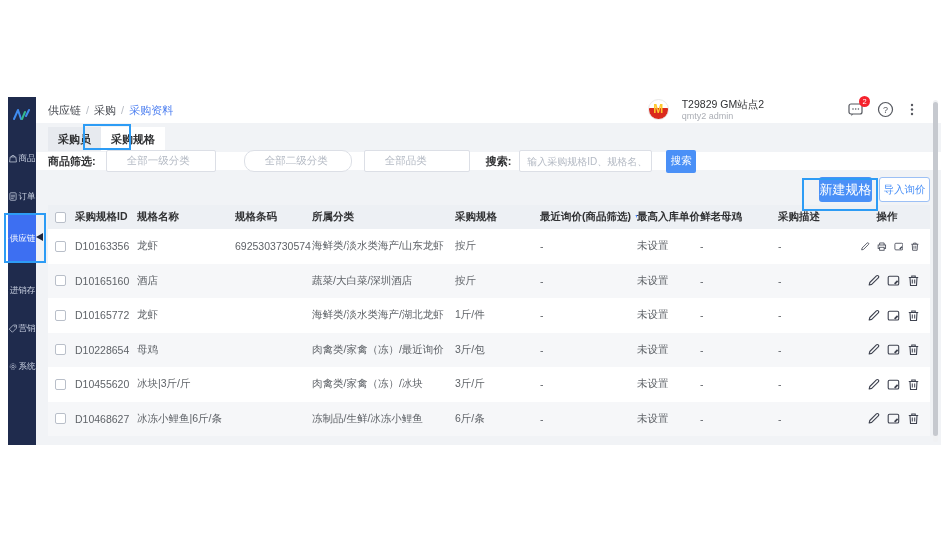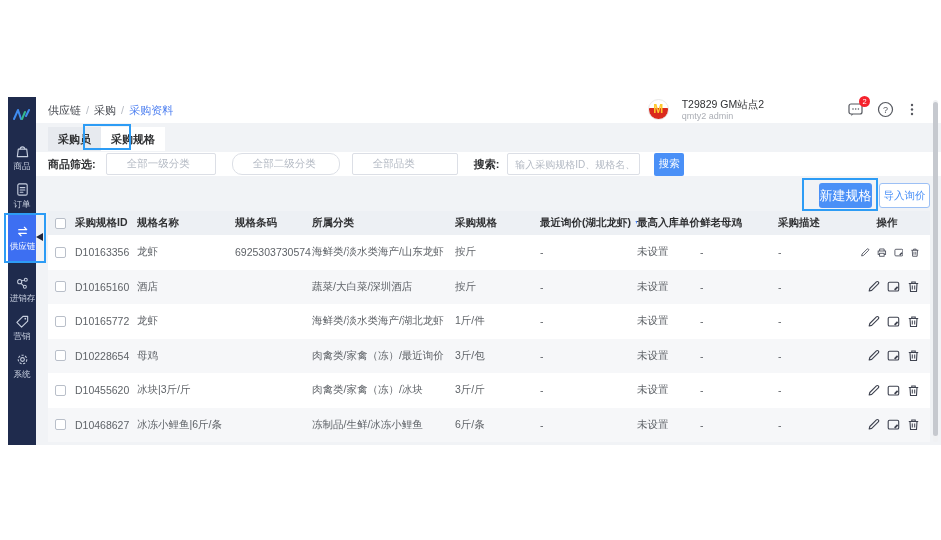--- a/index.html
+++ b/index.html
@@ -5,21 +5,21 @@
   * { margin:0; padding:0; box-sizing:border-box; }
   html,body { background:#fff; }
   body { font-family:"Liberation Sans","DejaVu Sans",sans-serif; }
   .canvas { position:relative; width:941px; height:540px; background:#fff; overflow:hidden; }
   .app { position:absolute; left:8px; top:97px; width:933px; height:348px; display:flex; }
 
   
   .sidebar { width:28px; background:#1f2b4d; flex:0 0 28px; display:flex; flex-direction:column; align-items:center; }
   .logo { height:26px; width:100%; display:flex; align-items:center; justify-content:center; margin-top:4px; }
   .side-menu { margin-top:12px; width:100%; }
-  .side-item { height:38px; display:flex; flex-direction:column; align-items:center; justify-content:center; cursor:pointer; }
+  .side-item { height:38px; display:flex; flex-direction:row; align-items:center; justify-content:center; cursor:pointer; }
   .side-item .lbl { font-size:9px; color:#c7cfdf; margin-top:1px; letter-spacing:0; transform:scale(.95); white-space:nowrap; }
   .side-item.active { height:46px; background:#3d6ff2; margin-bottom:10px; }
   .side-item.active .lbl { color:#fff; }
   .sicon { width:15px; height:15px; display:block; }
 
   
   .main { flex:1; display:flex; flex-direction:column; background:#f1f3f6; position:relative; }
   .topbar { height:26px; background:#fff; display:flex; align-items:center; justify-content:space-between; padding:0 24px 0 12px; }
   .crumbs { font-size:11px; color:#43464d; display:flex; gap:5px; align-items:center; }
   .crumb-sep { color:#b8bcc4; }
@@ -29,24 +29,24 @@
   .avatar span { color:#ffc72c; font-weight:bold; font-size:12px; line-height:1; margin-top:-1px; }
   .uname { font-size:10.5px; color:#303133; line-height:1.2; }
   .urole { font-size:9px; color:#abaeb5; line-height:1.2; }
   .tb-icon { position:relative; width:17px; height:17px; color:#55585f; cursor:pointer; }
   .badge { position:absolute; top:-5px; right:-6px; min-width:11px; height:11px; background:#f5222d; color:#fff; border-radius:6px; font-size:7.5px; display:flex; align-items:center; justify-content:center; padding:0 2px; }
 
   
   .tabsrow { display:flex; margin:4px 0 0 12px; height:24px;font-weight:bold; }
   .tab { font-size:11px; color:#303133; padding:0 10px; display:flex; align-items:center; cursor:pointer; background:#e7eaef; }
   .tab.active { background:#fff; }
-  .filterrow { background:#fff; height:24px; margin-top:1px; display:flex; align-items:center; padding-left:12px; gap:8px; }
+  .filterrow { background:#fff; height:18px; margin-top:1px; display:flex; align-items:center; padding-left:12px; gap:8px; }
   .f-label { font-size:11px; color:#303133; font-weight:bold; }
   .selectbox { height:22px; border:1px solid #dcdfe6; border-radius:2px; background:#fff; display:flex; align-items:center; padding:0 20px; font-size:10.5px; color:#b4bac4; cursor:pointer; }
-  .sb1 { width:110px; margin-left:2px; } .sb2 { width:108px; margin-left:8px;border-radius:10px; } .sb3 { width:106px; margin-left:4px; }
+  .sb1 { width:110px; margin-left:2px; } .sb2 { width:108px; margin-left:20px;border-radius:10px; } .sb3 { width:106px; margin-left:4px; }
   .s-label { font-size:11px; color:#303133; font-weight:bold; margin-left:8px; }
   .searchbox { width:133px; height:22px; border:1px solid #dcdfe6; border-radius:2px; font-size:10px; color:#606266; padding:0 7px; outline:none; }
   .searchbox::placeholder { color:#b4bac4; }
   .btn-search { height:23px; width:30px; margin-left:6px; background:#4a90f7; color:#fff; border:none; border-radius:2px; font-size:10.5px; cursor:pointer; }
 
   
   .actionsrow { position:relative; height:35px; }
   .btn-create { position:absolute; top:7px; right:69px; width:53px; height:25px; background:#4a90f7; color:#fff; border:none; border-radius:3px; font-size:13px; cursor:pointer; }
   .btn-import { position:absolute; top:7px; right:11px; width:51px; height:25px; background:#fff; color:#4a90f7; border:1px solid #9cc0f5; border-radius:3px; font-size:10.5px; cursor:pointer; }
 
@@ -197,21 +197,21 @@
       <div class="table">
         <div class="thead-row">
           <div class="cell">
               <div class="cb"></div>
             </div>
           <div class="cell">采购规格ID</div>
           <div class="cell">规格名称</div>
           <div class="cell">规格条码</div>
           <div class="cell">所属分类</div>
           <div class="cell">采购规格</div>
-          <div class="cell"><span>最近询价(湖北龙虾)</span><span class="caret">▼</span></div>
+          <div class="cell"><span>最近询价(商品筛选)</span><span class="caret">▼</span></div>
           <div class="cell">最高入库单价</div>
           <div class="cell">鲜老母鸡</div>
           <div class="cell">采购描述</div>
           <div class="cell ops-h">操作</div>
         </div>
         <div>
   <div class="trow">
     <div class="cell">
                 <div class="cb"></div>
               </div>

